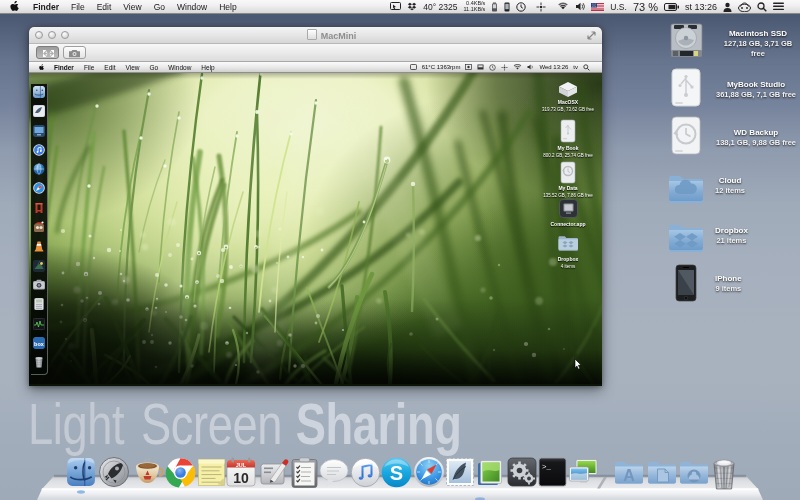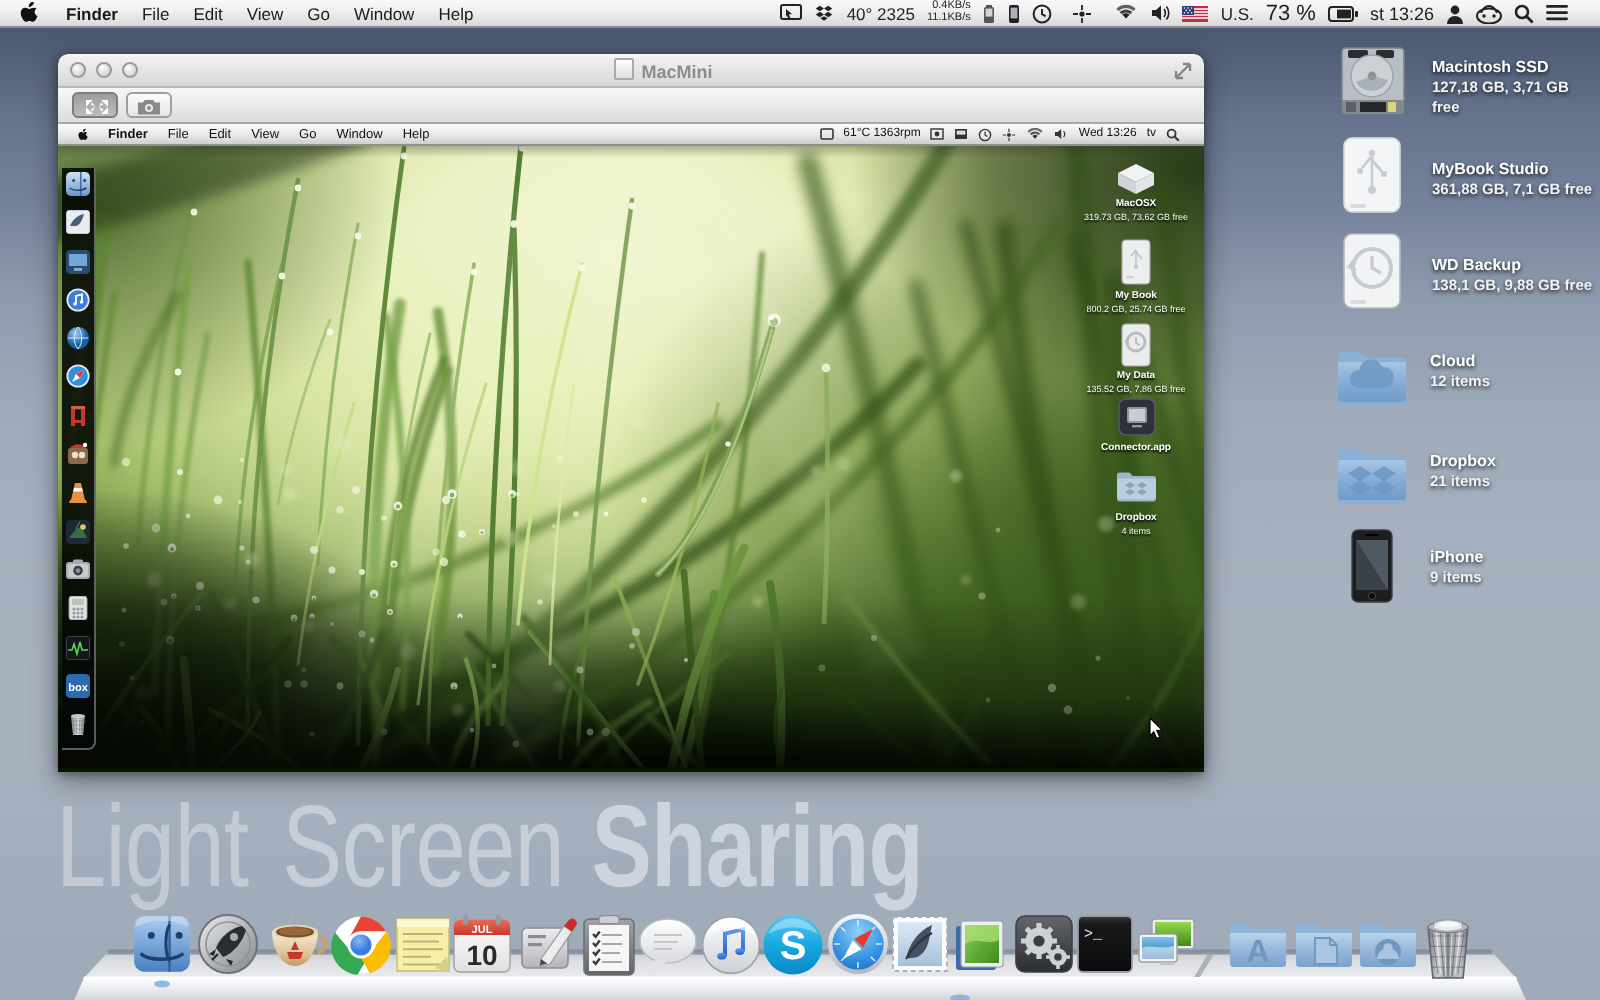--- a/index.html
+++ b/index.html
@@ -17,21 +17,21 @@
 
   
   #bigtext{position:absolute;left:28px;top:390px;font-size:58px;letter-spacing:-0.5px;color:#c9cfd8;white-space:nowrap;
     transform:scaleX(0.78);transform-origin:left top;word-spacing:6px;}
   #bigtext .lt{font-weight:300;color:#c3cad4;}
   #bigtext .md{font-weight:400;color:#c8ced8;}
   #bigtext .bd{font-weight:700;color:#ced4dd;}
 
   
   .dicon{position:absolute;}
-  .dlabel{position:absolute;color:#fff;font-size:8px;font-weight:bold;text-shadow:0 1px 2px rgba(0,0,0,.8);line-height:1.25;}
+  .dlabel{position:absolute;color:#fff;font-size:8px;font-weight:bold;text-shadow:0 1px 2px rgba(0,0,0,.8);line-height:1.25;text-align:center;}
   .dlabel .sub{font-weight:bold;font-size:7.5px;color:#f2f2f2;}
 
   
   #win{position:absolute;left:29px;top:27px;width:573px;height:359px;border-radius:5px 5px 0 0;
     box-shadow:0 4px 14px rgba(0,0,0,.42),0 1px 5px rgba(0,0,0,.35);background:#000;}
   #titlebar{position:absolute;left:0;top:0;width:573px;height:16px;border-radius:5px 5px 0 0;
     background:linear-gradient(180deg,#f4f4f4,#e3e3e3 60%,#d6d6d6);border-bottom:1px solid #b8b8b8;}
   .tl{position:absolute;top:4px;width:8px;height:8px;border-radius:50%;
     background:radial-gradient(circle at 35% 30%,#fdfdfd,#c9c9c9);border:1px solid #9a9a9a;box-sizing:border-box;}
   #title{position:absolute;left:0;top:2px;width:100%;text-align:center;font-size:9px;color:#8d8d8d;font-weight:bold;margin-left:16px;}

